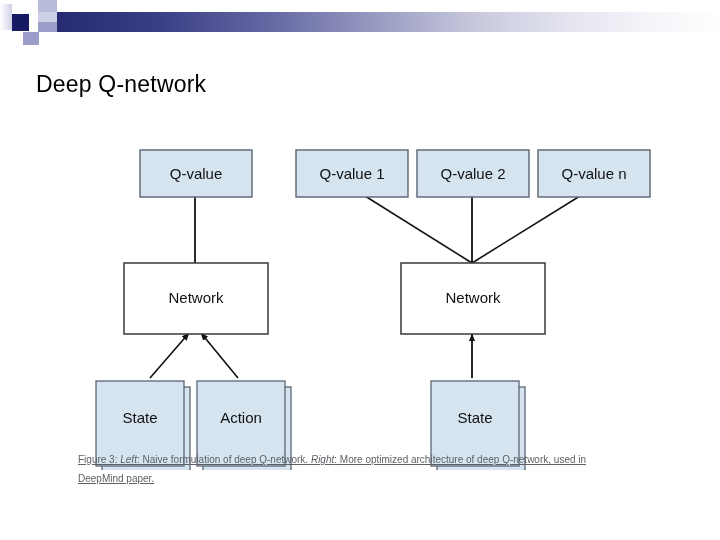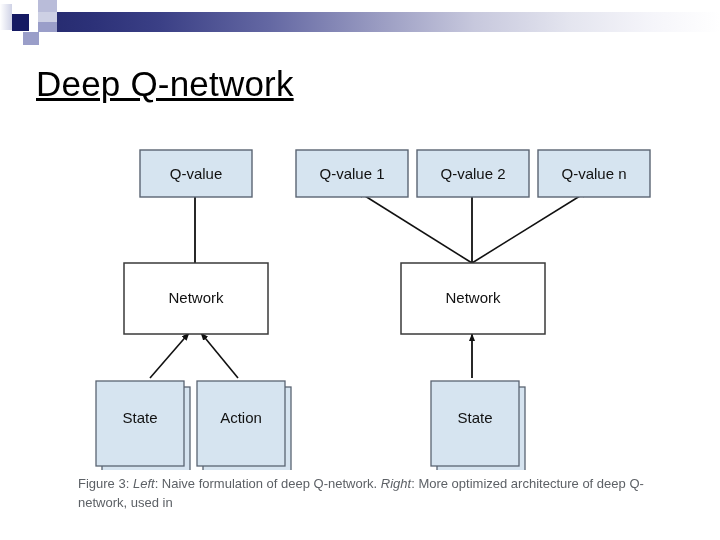--- a/index.html
+++ b/index.html
@@ -52,26 +52,25 @@
   .sq-g { left: 38px; top: 22px; width: 19px; height: 10px; background: #9a9ec9; }
   .sq-h { left: 20px; top: 31px; width: 18px; height: 10px; background: #ffffff; }
   .sq-i { left: 23px; top: 32px; width: 16px; height: 13px; background: #9a9ec9; }
   .sq-j { left: 12px; top: 4px;  width: 17px; height: 10px; background: #ffffff; }
 
   
   #slide-title {
     position: absolute;
     left: 36px;
     top: 62px;
-    font-size: 35px;
+    font-size: 23px;
     line-height: 44px;
     color: #000000;
     letter-spacing: 0.2px;
     white-space: nowrap;
-    text-decoration: underline;
   }
 
   
   #figure-area {
     position: absolute;
     left: 0px;
     top: 130px;
     width: 584px;
     height: 340px;
   }
@@ -82,25 +81,26 @@
     font-size: 15px;
     fill: #111111;
     text-anchor: middle;
     dominant-baseline: middle;
   }
 
   
   #figure-caption {
     position: absolute;
     left: 78px;
-    top: 474px;
+    top: 450px;
     width: 580px;
-    font-size: 13px;
+    font-size: 10px;
     line-height: 19px;
     color: #5d6166;
+    text-decoration: underline;
   }
   #figure-caption .em {
     font-style: italic;
   }
   .cap-line { display: block; }
 </style>
 </head>
 <body>
 
 <div id="header-band">
@@ -191,13 +191,14 @@
         <rect x="437" y="257" width="88" height="85" fill="#d6e4f0" stroke="#5a6472" stroke-width="1.3"></rect>
         <rect x="431" y="251" width="88" height="85" fill="#d6e4f0" stroke="#5a6472" stroke-width="1.3"></rect>
         <text class="node-label" x="475" y="289">State</text>
       </g>
     </g>
   </svg>
 </div>
 
 <div id="figure-caption">
   <span class="cap-line"><span>Figure 3:</span><span> </span><span class="em">Left</span><span>: Naive formulation of deep Q-network. </span><span class="em">Right</span><span>: More optimized architecture of deep Q-network, used in</span></span>
+  <span class="cap-line">DeepMind paper.</span>
 </div>
 
 </body></html>

